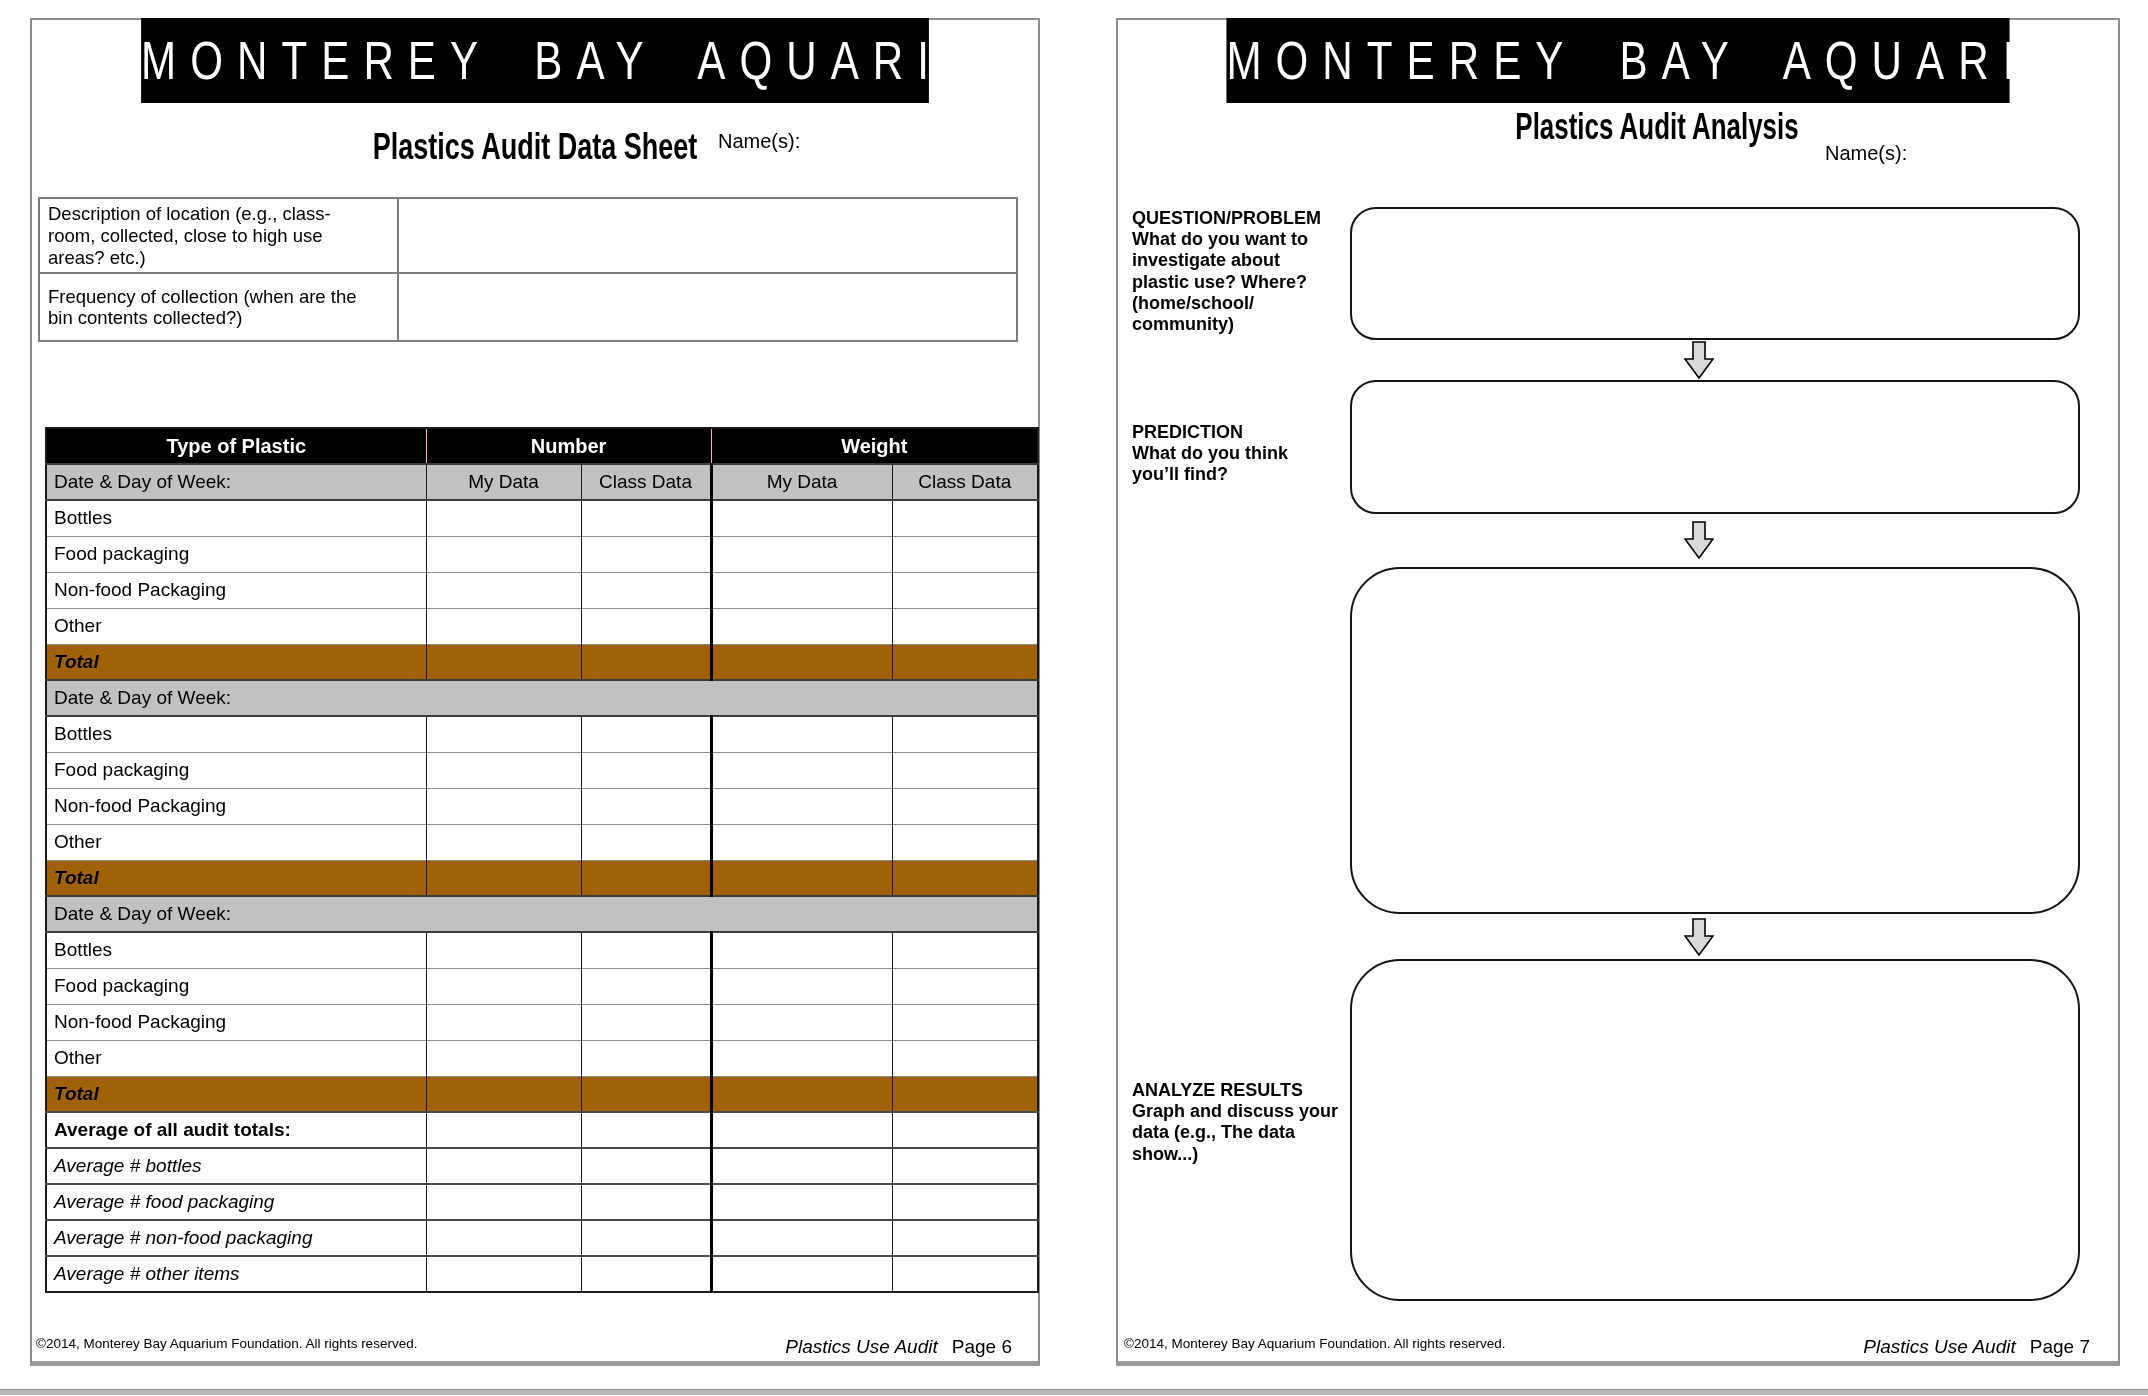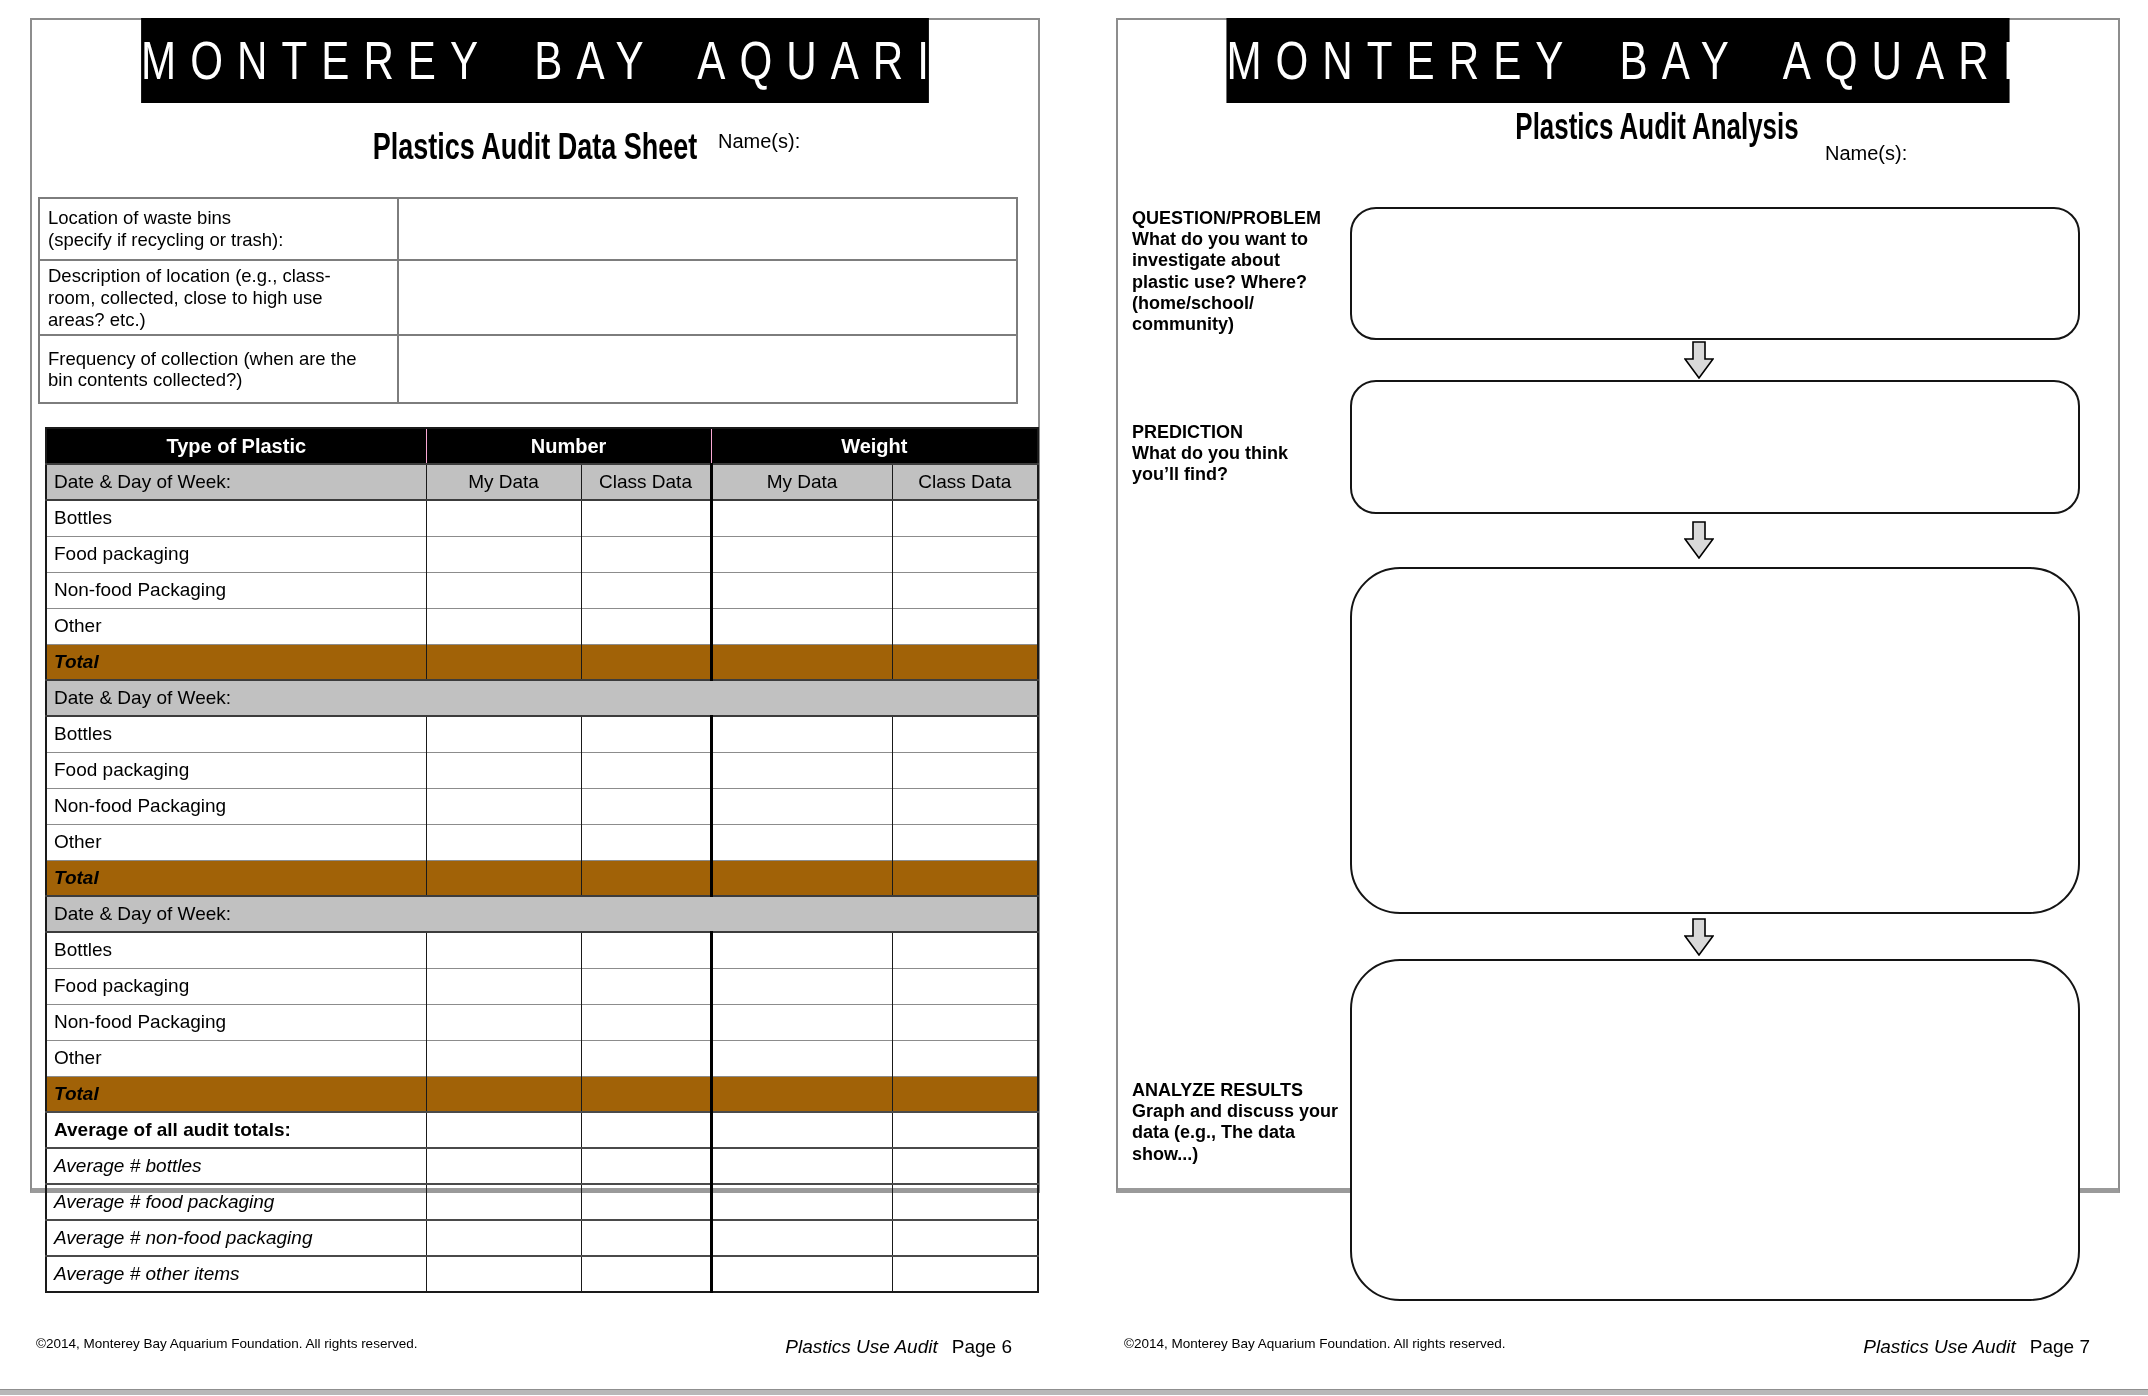--- a/index.html
+++ b/index.html
@@ -7,21 +7,21 @@
     width:2148px; height:1396px;
     background:#ffffff;
     font-family:"Liberation Sans", sans-serif;
     position:relative;
     overflow:hidden;
     color:#000;
   }
   .page {
     position:absolute;
     top:18px;
-    height:1175px;
+    height:1348px;
     background:#fff;
     border:2px solid #8d8d8d;
     border-bottom:5px solid #9a9a9a;
     box-sizing:border-box;
   }
   #page6 { left:30px;  width:1010px; }
   #page7 { left:1116px; width:1004px; }
 
   .banner {
     position:absolute; top:-2px; left:-2px;
@@ -149,25 +149,20 @@
   <div class="banner">MONTEREY BAY AQUARIUM</div>
   <div class="page-title">Plastics Audit Data Sheet</div>
   <div class="names-label">Name(s):</div>
 
   <table class="info-table">
     <colgroup>
         <col style="width:359px">
         <col style="width:619px">
       </colgroup>
     <tbody>
-        <tr style="height:62px">
-      <td class="lbl">Location of waste bins
-(specify if recycling or trash):</td>
-      <td class="val"></td>
-    </tr>
     <tr style="height:75px">
       <td class="lbl">Description of location (e.g., class-
 room, collected, close to high use
 areas? etc.)</td>
       <td class="val"></td>
     </tr>
     <tr style="height:68px">
       <td class="lbl">Frequency of collection (when are the
 bin contents collected?)</td>
       <td class="val"></td>

